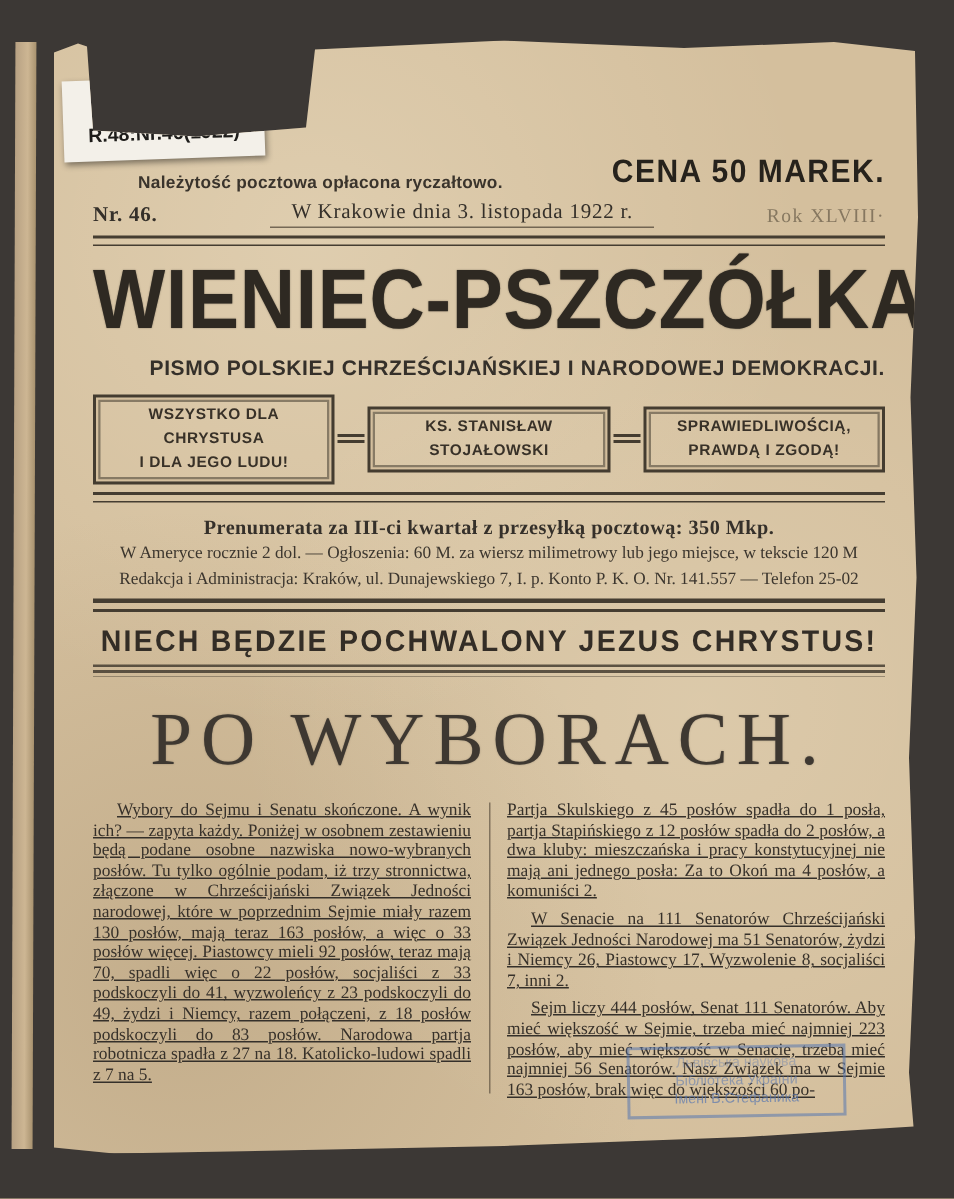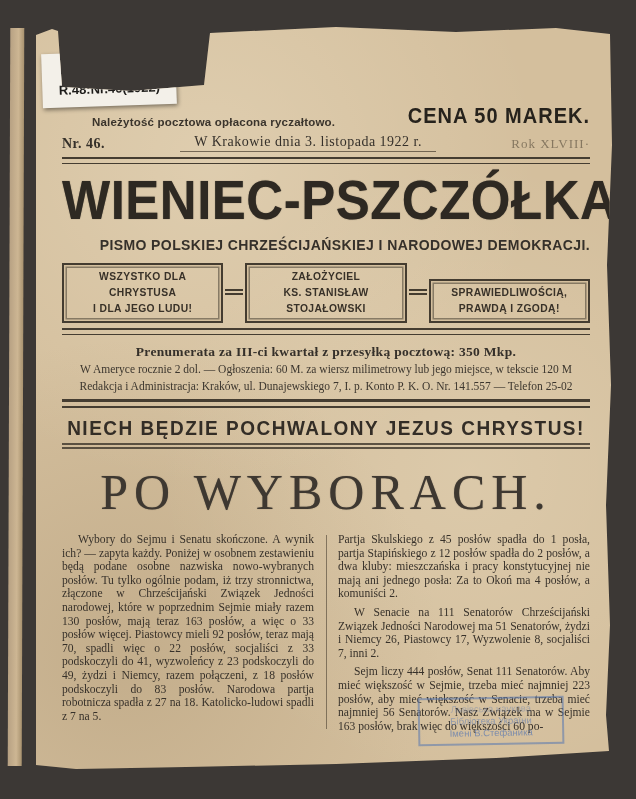--- a/index.html
+++ b/index.html
@@ -64,21 +64,21 @@
     letter-spacing:0.5px;color:#2e2922;transform:scaleY(1.1);transform-origin:center;
     text-shadow:0 0 1px rgba(46,41,34,.6);white-space:nowrap;
   }
   .subtitle{
     text-align:right;margin-top:8px;
     font-family:"Liberation Sans",sans-serif;font-weight:bold;font-size:14px;
     letter-spacing:.4px;color:#35302a;white-space:nowrap;
   }
 
   
-  .boxes{display:flex;align-items:flex-end;margin-top:10px;}
+  .boxes{display:flex;align-items:center;margin-top:10px;}
   .motto-box{
     flex:1;border:2px solid #443c30;padding:4px 4px;
     box-shadow:inset 0 0 0 1.5px #d4bf9d, inset 0 0 0 3px rgba(68,60,48,.55);
     display:flex;flex-direction:column;justify-content:center;text-align:center;
     font-family:"Liberation Sans",sans-serif;font-weight:bold;font-size:10.3px;
     letter-spacing:.4px;color:#383128;line-height:1.55;
   }
   .box-link{width:18px;align-self:center;height:8px;margin:0 2px;
     background:repeating-linear-gradient(180deg,#443c30 0 2px,transparent 2px 4px);}
 
@@ -95,21 +95,21 @@
   }
 
   
   .headline{
     text-align:center;margin-top:12px;
     font-size:50px;letter-spacing:6px;color:#3e3831;font-weight:400;
     text-shadow:0 0 1px rgba(62,56,49,.5);white-space:nowrap;
   }
   .deck{text-align:center;font-weight:bold;font-size:12.3px;margin-top:10px;line-height:1.5;color:#352f27;}
 
-  .columns{position:relative;display:flex;margin-top:12px;}
+  .columns{position:relative;display:flex;margin-top:12px;text-decoration:underline;}
   .col{width:50%;font-size:11.6px;line-height:13.6px;text-align:justify;color:#37312a;}
   .col.left{padding-right:12px;}
   .col.right{padding-left:12px;}
   .col p{margin:0;}
   .col p.indent{text-indent:16px;}
   .col p + p{margin-top:5px;}
   .col-divider{position:absolute;left:50%;top:2px;bottom:4px;width:1px;background:rgba(62,53,40,.55);}
 
   
   .stamp{
@@ -153,21 +153,20 @@
     <div class="title">WIENIEC-PSZCZÓŁKA</div>
     <div class="subtitle">PISMO POLSKIEJ CHRZEŚCIJAŃSKIEJ I NARODOWEJ DEMOKRACJI.</div>
 
     <div class="boxes">
       <div class="motto-box">
         <span>WSZYSTKO DLA CHRYSTUSA</span>
         <span>I DLA JEGO LUDU!</span>
       </div>
       <div class="box-link"></div>
       <div class="motto-box">
-        <span>ZAŁOŻYCIEL</span>
         <span>KS. STANISŁAW STOJAŁOWSKI</span>
       </div>
       <div class="box-link"></div>
       <div class="motto-box">
         <span>SPRAWIEDLIWOŚCIĄ,</span>
         <span>PRAWDĄ I ZGODĄ!</span>
       </div>
     </div>
 
     <div class="rule-double"></div>

